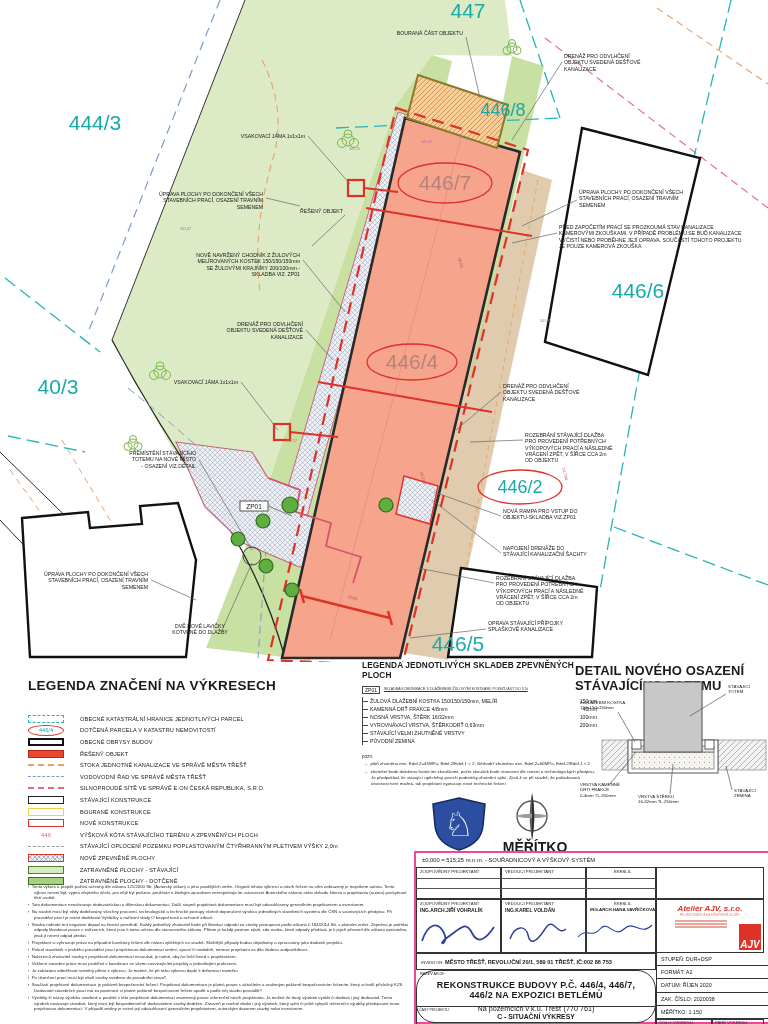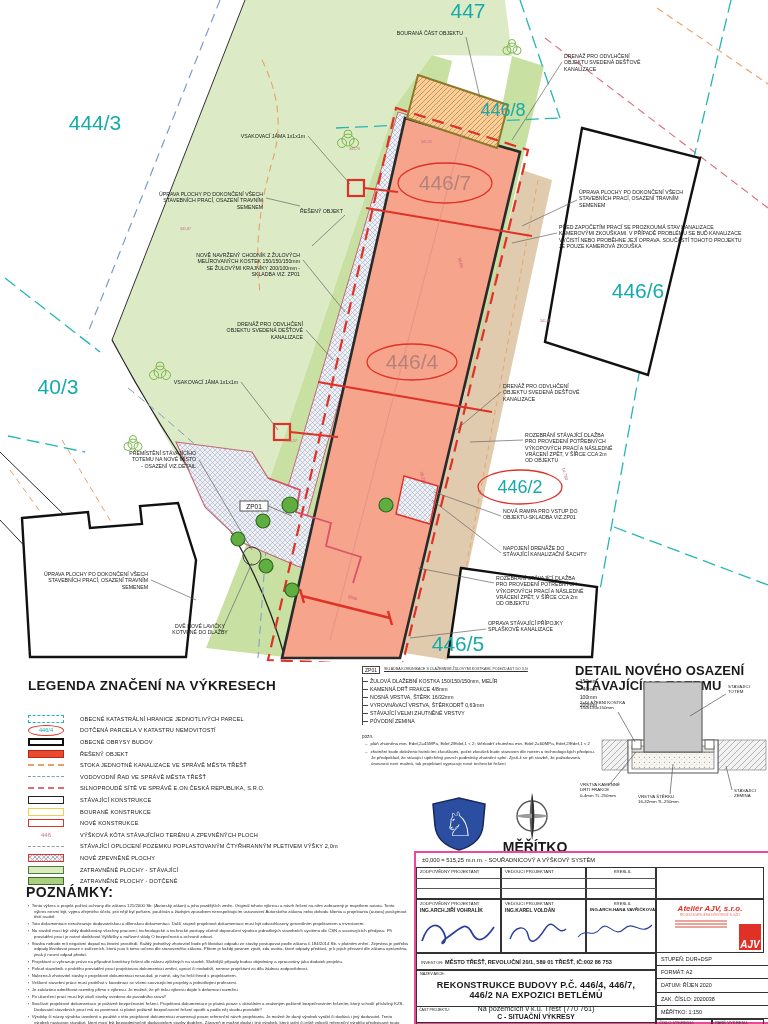--- a/index.html
+++ b/index.html
@@ -63,21 +63,21 @@
   .rolelab{font-size:4.3px;padding:1px 0 0 3px;color:#222;}
   .namecell{font-size:5px;font-weight:bold;padding:1px 0 0 3px;white-space:nowrap;}
   .ajv-name{color:#e03127;font-size:8px;font-weight:bold;font-style:italic;text-align:center;margin-top:4px;}
   .ajv-tag{color:#e87a70;font-size:2.8px;text-align:center;}
   .ajv-bars{margin:3px auto 0 18px;width:52px;}
   .ajv-bars div{height:1.6px;background:#eaa49c;margin-bottom:1.4px;}
   .ajv-logo{position:absolute;right:2px;bottom:2px;width:22px;height:26px;background:#e03127;color:#fff;
       font-weight:bold;font-style:italic;font-size:10px;display:flex;align-items:flex-end;justify-content:center;}
   .invline{line-height:17px;padding-left:4px;white-space:nowrap;}
   .invline b{font-size:5.6px;}
-  .nazev{text-align:center;}
+  .nazev{text-align:center;border-radius:19px;}
   .nazev .lab{position:absolute;left:3px;top:1px;font-size:3.8px;}
   .nazev .t1{font-size:9px;font-weight:bold;margin-top:9px;letter-spacing:.2px;}
   .nazev .t2{font-size:9px;font-weight:bold;letter-spacing:.2px;}
   .nazev .t3{font-size:7.2px;margin-top:4px;}
   .stackrow{position:absolute;left:0;width:111px;height:13.2px;border-bottom:.7px solid #333;
       line-height:13px;padding-left:4px;box-sizing:border-box;font-size:5.4px;white-space:nowrap;}
   .castcell .lab{position:absolute;left:2px;top:1px;font-size:3.6px;}
   .castcell .val{text-align:center;font-size:6.8px;font-weight:bold;margin-top:6px;}
 </style>
 </head>
@@ -318,38 +318,38 @@
           <span class="lab">ZATRAVNĚNÉ PLOCHY - STÁVAJÍCÍ</span>
         </div>
         <div class="lrow">
           <span class="sw rect-green-dark"></span>
           <span class="lab">ZATRAVNĚNÉ PLOCHY - DOTČENÉ</span>
         </div>
       </div>
   </div>
 
   <div class="abs notes">
-    <div class="notes-title">POZNÁMKY:</div>
     <div id="notes-items">
         <div class="nrow">Tento výkres a projekt požívá ochrany dle zákona 121/2000 Sb. (Autorský zákon) a jeho pozdějších změn. Originál tohoto výkresu a návrh řešení na něm zobrazený je majetkem autora. Tento výkres nesmí být, vyjma zřejmého účelu, pro nějž byl pořízen, používán a žádným způsobem nerespektujícím ustanovení Autorského zákona nebo dohodu klienta a  projektanta (autora) poskytnout třetí osobě.</div>
         <div class="nrow">Tato dokumentace nenahrazuje dodavatelskou a dílenskou dokumentaci. Další stupně projektové dokumentace musí být odsouhlaseny generálním projektantem a investorem.</div>
         <div class="nrow">Na stavbě musí být vždy dodržovány všechny pracovní, technologické a technické postupy včetně doporučení výrobců jednotlivých stavebních systémů dle ČSN a souvisejících předpisů. Při provádění prací je nutné dodržovat Vyhlášky a nařízení vlády O bezpečnosti a ochraně zdraví.</div>
         <div class="nrow">Stavba nebude mít negativní dopad na životní prostředí. Každý jednotlivý zhotovitel bude při likvidaci odpadů ze stavby postupovat podle zákona č.184/2014 Sb. v platném znění. Zejména je potřeba odpady likvidovat pouze v zařízeních, která jsou k tomu určena dle stanoveného zákona. Přitom je každý povinen zjistit, zda osoba, které odpady předává, je k jejich převzetí dle zákona oprávněna, jinak jí nesmí odpad předat.</div>
         <div class="nrow">Projektant si vyhrazuje právo na případné korektury řešení dle nálezů zjištěných na stavbě. Složitější případy budou objednány a zpracovány jako dodatek projektu.</div>
         <div class="nrow">Pokud stavebník v průběhu provádění prací projektovou dokumentaci změní, upraví či nedodrží, nenese projektant za díla žádnou zodpovědnost.</div>
         <div class="nrow">Nalezne-li zhotovitel stavby v projektové dokumentaci nesoulad, je nutné, aby ho řešil ihned s projektantem.</div>
         <div class="nrow">Veškeré stavební práce musí probíhat v koordinaci se všemi souvisejícími projekty a jednotlivými profesemi.</div>
         <div class="nrow">Je zakázáno odměřovat rozměry přímo z výkresu. Je možné, že při tisku výkresů dojde k deformaci rozměrů</div>
         <div class="nrow">Po ukončení prací musí být okolí stavby uvedeno do původního stavu!!</div>
         <div class="nrow">Součástí projektové dokumentace je požárně bezpečnostní řešení. Projektová dokumentace je platná pouze s aktuálním a oraženým požárně bezpečnostním řešením, který schválí příslušný KZS. Dodavatel stavebních prací má za povinnost si platné požárně bezpečnostní řešení opatřit a podle něj stavbu provádět!!</div>
         <div class="nrow">Výrobky či názvy výrobků uvedené a použité v této projektové dokumentaci znamenají pouze referenční návrh projektanta. Je možné že daný výrobek vyrábí či dodává i jiný dodavatel. Tento výrobek nastavuje standart, který musí být bezpodmínečně dodavatelem stavby dodržen. Zároveň je možné dodat i jiný výrobek, který splní či ještě vylepší referenční výrobky předepsané touto projektovou dokumentací. V případě změny je nutné její odsouhlasení generálním projektantem, autorským dozorem stavby nebo investorem.</div>
       </div>
   </div>
 
   <div class="abs legend2">
+    <div class="legend2-title">LEGENDA JEDNOTLIVÝCH SKLADEB ZPEVNĚNÝCH PLOCH</div>
     <div class="zp01-row">
       <span class="zp01-box">ZP01</span>
       <span class="zp01-cap">SKLADBA KOMUNIKACE S DLAŽEBNÍMI ŽULOVÝMI KOSTKAMI, POJEZD AUT DO 3,5t</span>
     </div>
     <div id="layers" class="layers">
         <div class="layerrow">
           <span class="nm">ŽULOVÁ DLAŽEBNÍ KOSTKA 150/150/150mm, MELÍR</span>
           <span class="th">150mm</span>
         </div>
         <div class="layerrow">

